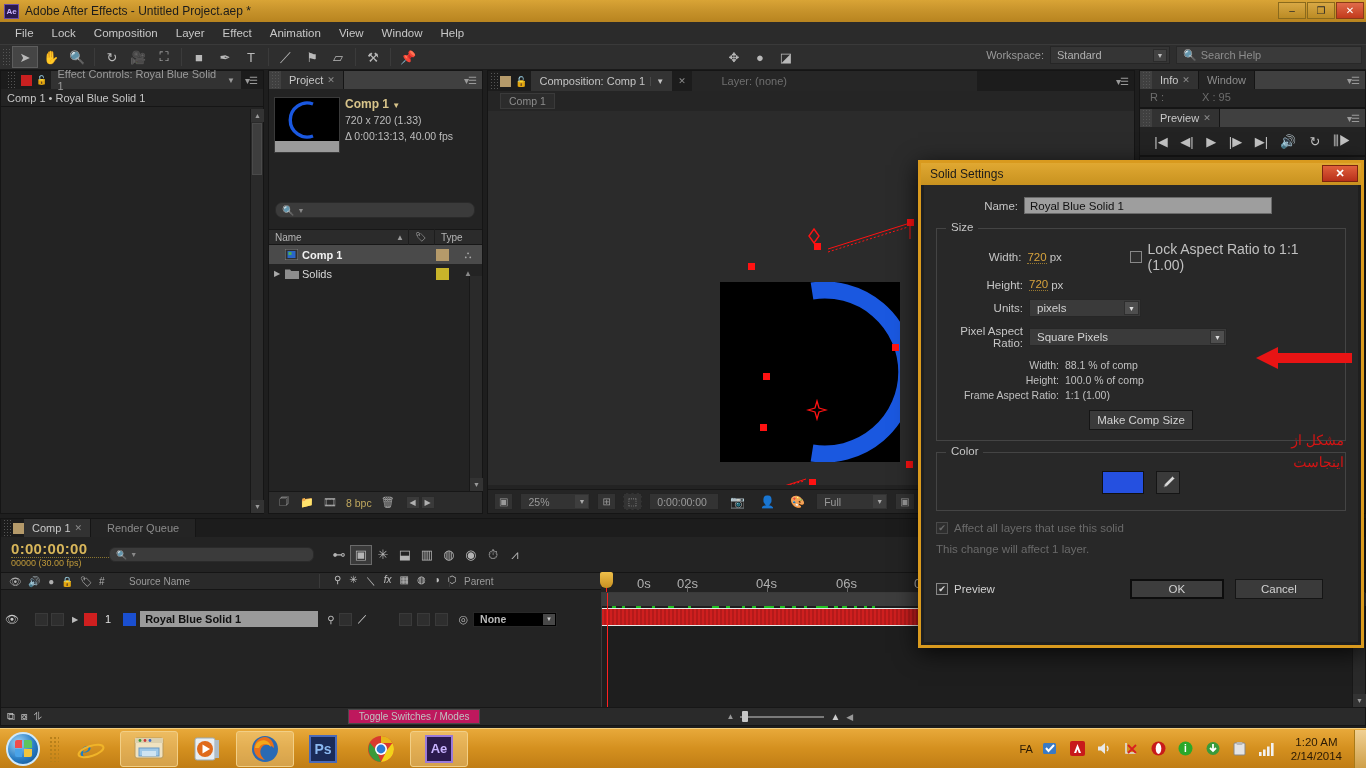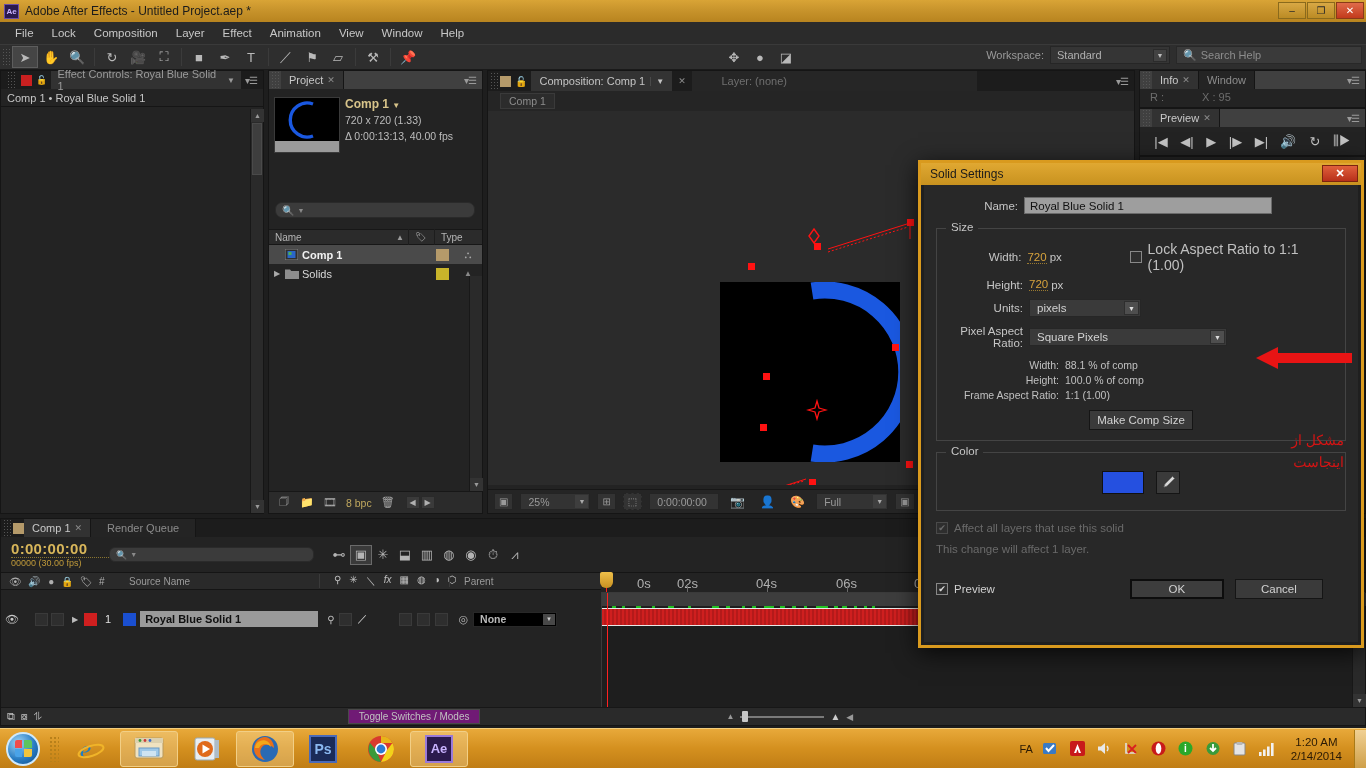--- a/index.html
+++ b/index.html
@@ -145,21 +145,21 @@
     border-left:1px solid #3a3a3a;}
   .cache-bar{position:absolute;left:0;top:3px;height:4px;}
   .layer-bar{position:absolute;left:0;top:15px;height:18px;
     background:repeating-linear-gradient(90deg,#cf1f1f,#cf1f1f 2px,#b41a1a 2px,#b41a1a 4px);
     border-top:1px solid #e8e8e8;border-bottom:1px solid #e8e8e8;}
   .playhead{position:absolute;top:0;bottom:0;width:1px;background:#ff2020;}
   .ph-cap{position:absolute;top:-1px;left:-6px;width:13px;height:16px;
     background:linear-gradient(180deg,#f0c04a,#c89020);border-radius:2px 2px 6px 6px;}
   .tl-foot{position:absolute;left:0;right:0;bottom:0;height:18px;background:#2a2a2a;
     border-top:1px solid #171717;display:flex;align-items:center;gap:6px;padding-left:6px;}
-  .tg-btn{font-size:10px;color:#c0c0c0;border:1px solid #4a4a4a;background:#701a75;padding:1px 10px;}
+  .tg-btn{font-size:10px;color:#c0c0c0;border:1px solid #4a4a4a;background:#be185d;padding:1px 10px;}
 
   
   #solidDialog{position:absolute;left:918px;top:160px;width:446px;height:488px;
     background:#1f1f1f;border:3px solid #d99a1e;box-shadow:0 5px 22px rgba(0,0,0,.75);z-index:60;}
   .dlg-title{height:22px;background:linear-gradient(180deg,#e0a832,#c8921f);display:flex;
     align-items:center;padding-left:9px;font-size:12px;color:#1a1a1a;position:relative;}
   .dlg-x{position:absolute;right:3px;top:2px;width:36px;height:17px;
     background:linear-gradient(180deg,#e0603c,#b8301a);border:1px solid #7c2410;color:#fff;
     font-size:11px;font-weight:bold;display:flex;align-items:center;justify-content:center;}
   .dlg-body{position:absolute;left:3px;right:3px;top:22px;bottom:3px;background:#282828;padding:12px;}

